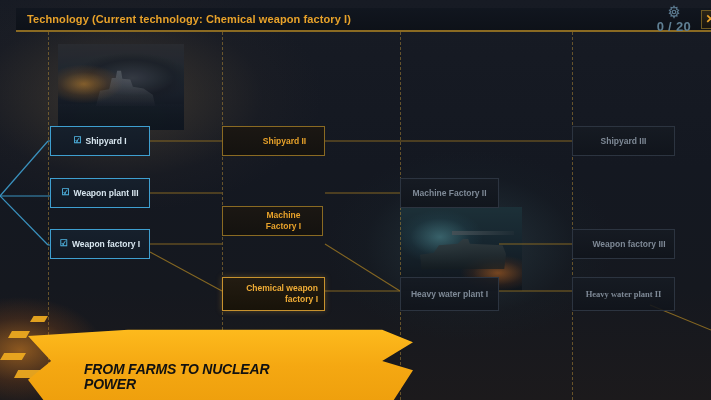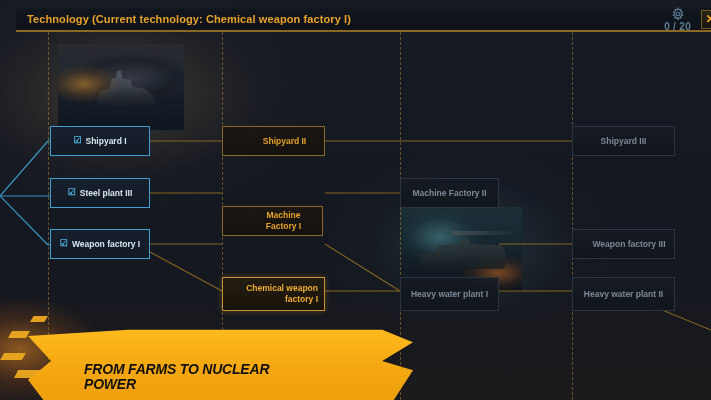--- a/index.html
+++ b/index.html
@@ -71,21 +71,21 @@
     border-bottom:2px solid #8a6a22;
     display:flex; align-items:center;
   }
   .title-text {
     margin-left:11px; color:#e8a22a; font-size:11px; font-weight:bold;
     letter-spacing:.1px; white-space:nowrap;
   }
   .tb-right { margin-left:auto; display:flex; align-items:center; gap:10px; padding-right:7px; }
   .research-meter { display:flex; flex-direction:column; align-items:center; gap:0px; }
   .gear-icon { display:block; width:14px; height:14px; color:#5d7c92; }
-  .research-count { color:#5f7f93; font-size:10px; font-weight:bold; letter-spacing:.3px; }
+  .research-count { color:#5f7f93; font-size:13px; font-weight:bold; letter-spacing:.3px; }
   .close-btn {
     width:19px; height:19px; border:1px solid #6e5a22;
     background:linear-gradient(180deg,#2a2518,#171410);
     display:flex; align-items:center; justify-content:center; cursor:pointer;
   }
   .close-x { color:#e8a22a; font-size:12px; font-weight:bold; line-height:1; }
 
   
   .node {
     position:absolute; display:flex; align-items:center; justify-content:center;
@@ -201,21 +201,21 @@
       </div>
     </div>
   </div>
 
   <div class="node cyan" style="left:50px; top:126px; width:100px; height:30px;">
     <span class="check">☑</span>
     <span class="lbl">Shipyard I</span>
   </div>
   <div class="node cyan" style="left:50px; top:178px; width:100px; height:30px;">
     <span class="check">☑</span>
-    <span class="lbl">Steel plant III</span>
+    <span class="lbl">Weapon plant III</span>
   </div>
   <div class="node cyan" style="left:50px; top:229px; width:100px; height:30px;">
     <span class="check">☑</span>
     <span class="lbl">Weapon factory I</span>
   </div>
 
   <div class="node gold" style="left:222px; top:126px; width:103px; height:30px;">
     <span class="lbl">Shipyard II</span>
   </div>
   <div class="node gold" style="left:222px; top:178px; width:101px; height:30px;margin-top:28px;">
@@ -231,21 +231,21 @@
   <div class="node locked" style="left:400px; top:277px; width:99px; height:34px;">
     <span class="lbl">Heavy water plant I</span>
   </div>
 
   <div class="node locked" style="left:572px; top:126px; width:103px; height:30px;">
     <span class="lbl">Shipyard III</span>
   </div>
   <div class="node locked" style="left:572px; top:229px; width:103px; height:30px;padding-left:17px;">
     <span class="lbl">Weapon factory III</span>
   </div>
-  <div class="node locked" style="left:572px; top:277px; width:103px; height:34px;">
+  <div class="node locked" style="left:572px; top:277px; width:103px; height:34px;font-family:Liberation Serif, serif;">
     <span class="lbl">Heavy water plant II</span>
   </div>
 
   <div class="banner-glow"></div>
   <div class="shard" style="left:8px;  bottom:62px; width:22px; height:7px; clip-path:polygon(0% 100%,18% 0%,100% 0%,82% 100%);"></div>
   <div class="shard" style="left:30px; bottom:78px; width:18px; height:6px; clip-path:polygon(0% 100%,20% 0%,100% 0%,80% 100%);"></div>
   <div class="shard" style="left:0px;  bottom:40px; width:26px; height:7px; clip-path:polygon(0% 100%,16% 0%,100% 0%,84% 100%);"></div>
   <div class="shard" style="left:14px; bottom:22px; width:30px; height:8px; clip-path:polygon(0% 100%,14% 0%,100% 0%,86% 100%);"></div>
 
   <div class="banner"></div>

